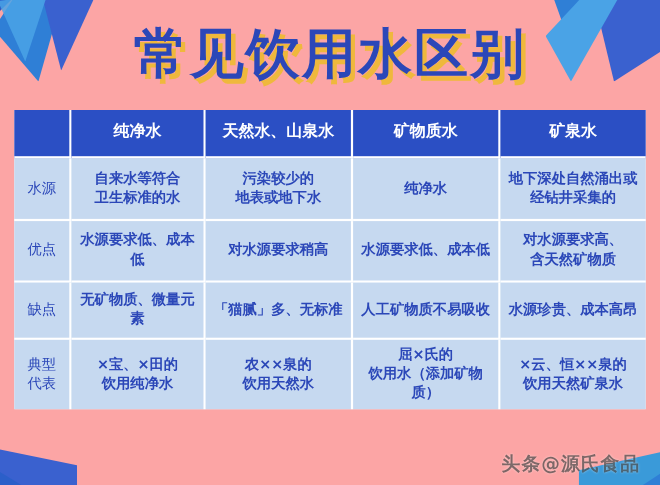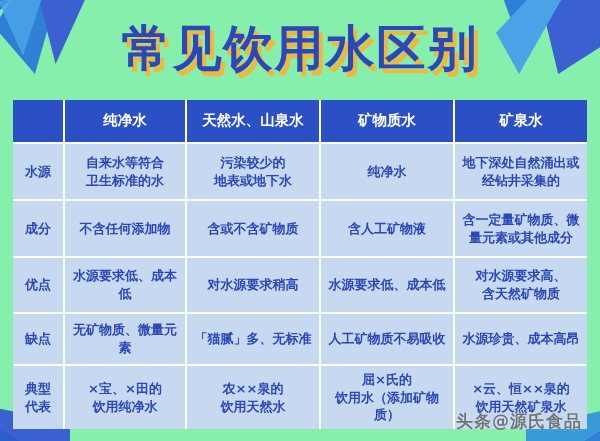--- a/index.html
+++ b/index.html
@@ -3,21 +3,21 @@
 <meta charset="utf-8">
 <style>
   * { margin:0; padding:0; box-sizing:border-box; }
   html, body {
     width:600px; height:441px;
     font-family:"DejaVu Sans","Liberation Sans",sans-serif;
     background:#ffffff; overflow:hidden;
   }
   #page {
     position:relative; width:600px; height:441px;
-    background:#86efac; overflow:hidden;
+    background:#fca5a5; overflow:hidden;
   }
 
   
   .deco { position:absolute; pointer-events:none; }
 
   .tl1 { left:-6px;  top:-14px; width:66px;  height:88px;
          background:#2f7fd6; clip-path:polygon(40% 0%, 100% 0%, 62% 100%, 0% 46%); }
   .tl2 { left:34px;  top:-20px; width:60px;  height:84px;
          background:#3a61cf; clip-path:polygon(0% 0%, 100% 0%, 36% 100%); }
   .tl3 { left:-2px;  top:-4px;  width:52px;  height:60px;
@@ -77,21 +77,21 @@
     background:#2b4fc4; color:#ffffff;
     font-size:14.5px; font-weight:bold; height:44px;
   }
   thead th.corner { background:#2b4fc4; }
 
   tbody td {
     background:#c6d9f0; color:#2b47b8;
     font-size:13px; font-weight:bold;
   }
   tbody td.rowlabel {
-    font-size:13px; font-weight:bold; color:#2b47b8;
+    font-size:13px; font-weight:normal; color:#2b47b8;
   }
 
   .c0 { width:52px; }
   .c1 { width:122px; }
   .c2 { width:134px; }
   .c3 { width:134px; }
   .c4 { width:132px; }
 
   .r-source   { height:57px; }
   .r-compose  { height:57px; }
@@ -152,27 +152,20 @@
       </tr>
     </thead>
     <tbody>
       <tr class="r-source">
         <td class="rowlabel">水源</td>
         <td>自来水等符合<br>卫生标准的水</td>
         <td>污染较少的<br>地表或地下水</td>
         <td>纯净水</td>
         <td>地下深处自然涌出或<br>经钻井采集的</td>
       </tr>
-      <tr class="r-compose">
-        <td class="rowlabel">成分</td>
-        <td>不含任何添加物</td>
-        <td>含或不含矿物质</td>
-        <td>含人工矿物液</td>
-        <td>含一定量矿物质、微<br>量元素或其他成分</td>
-      </tr>
       <tr class="r-pros">
         <td class="rowlabel">优点</td>
         <td>水源要求低、成本低</td>
         <td>对水源要求稍高</td>
         <td>水源要求低、成本低</td>
         <td>对水源要求高、<br>含天然矿物质</td>
       </tr>
       <tr class="r-cons">
         <td class="rowlabel">缺点</td>
         <td>无矿物质、微量元素</td>

